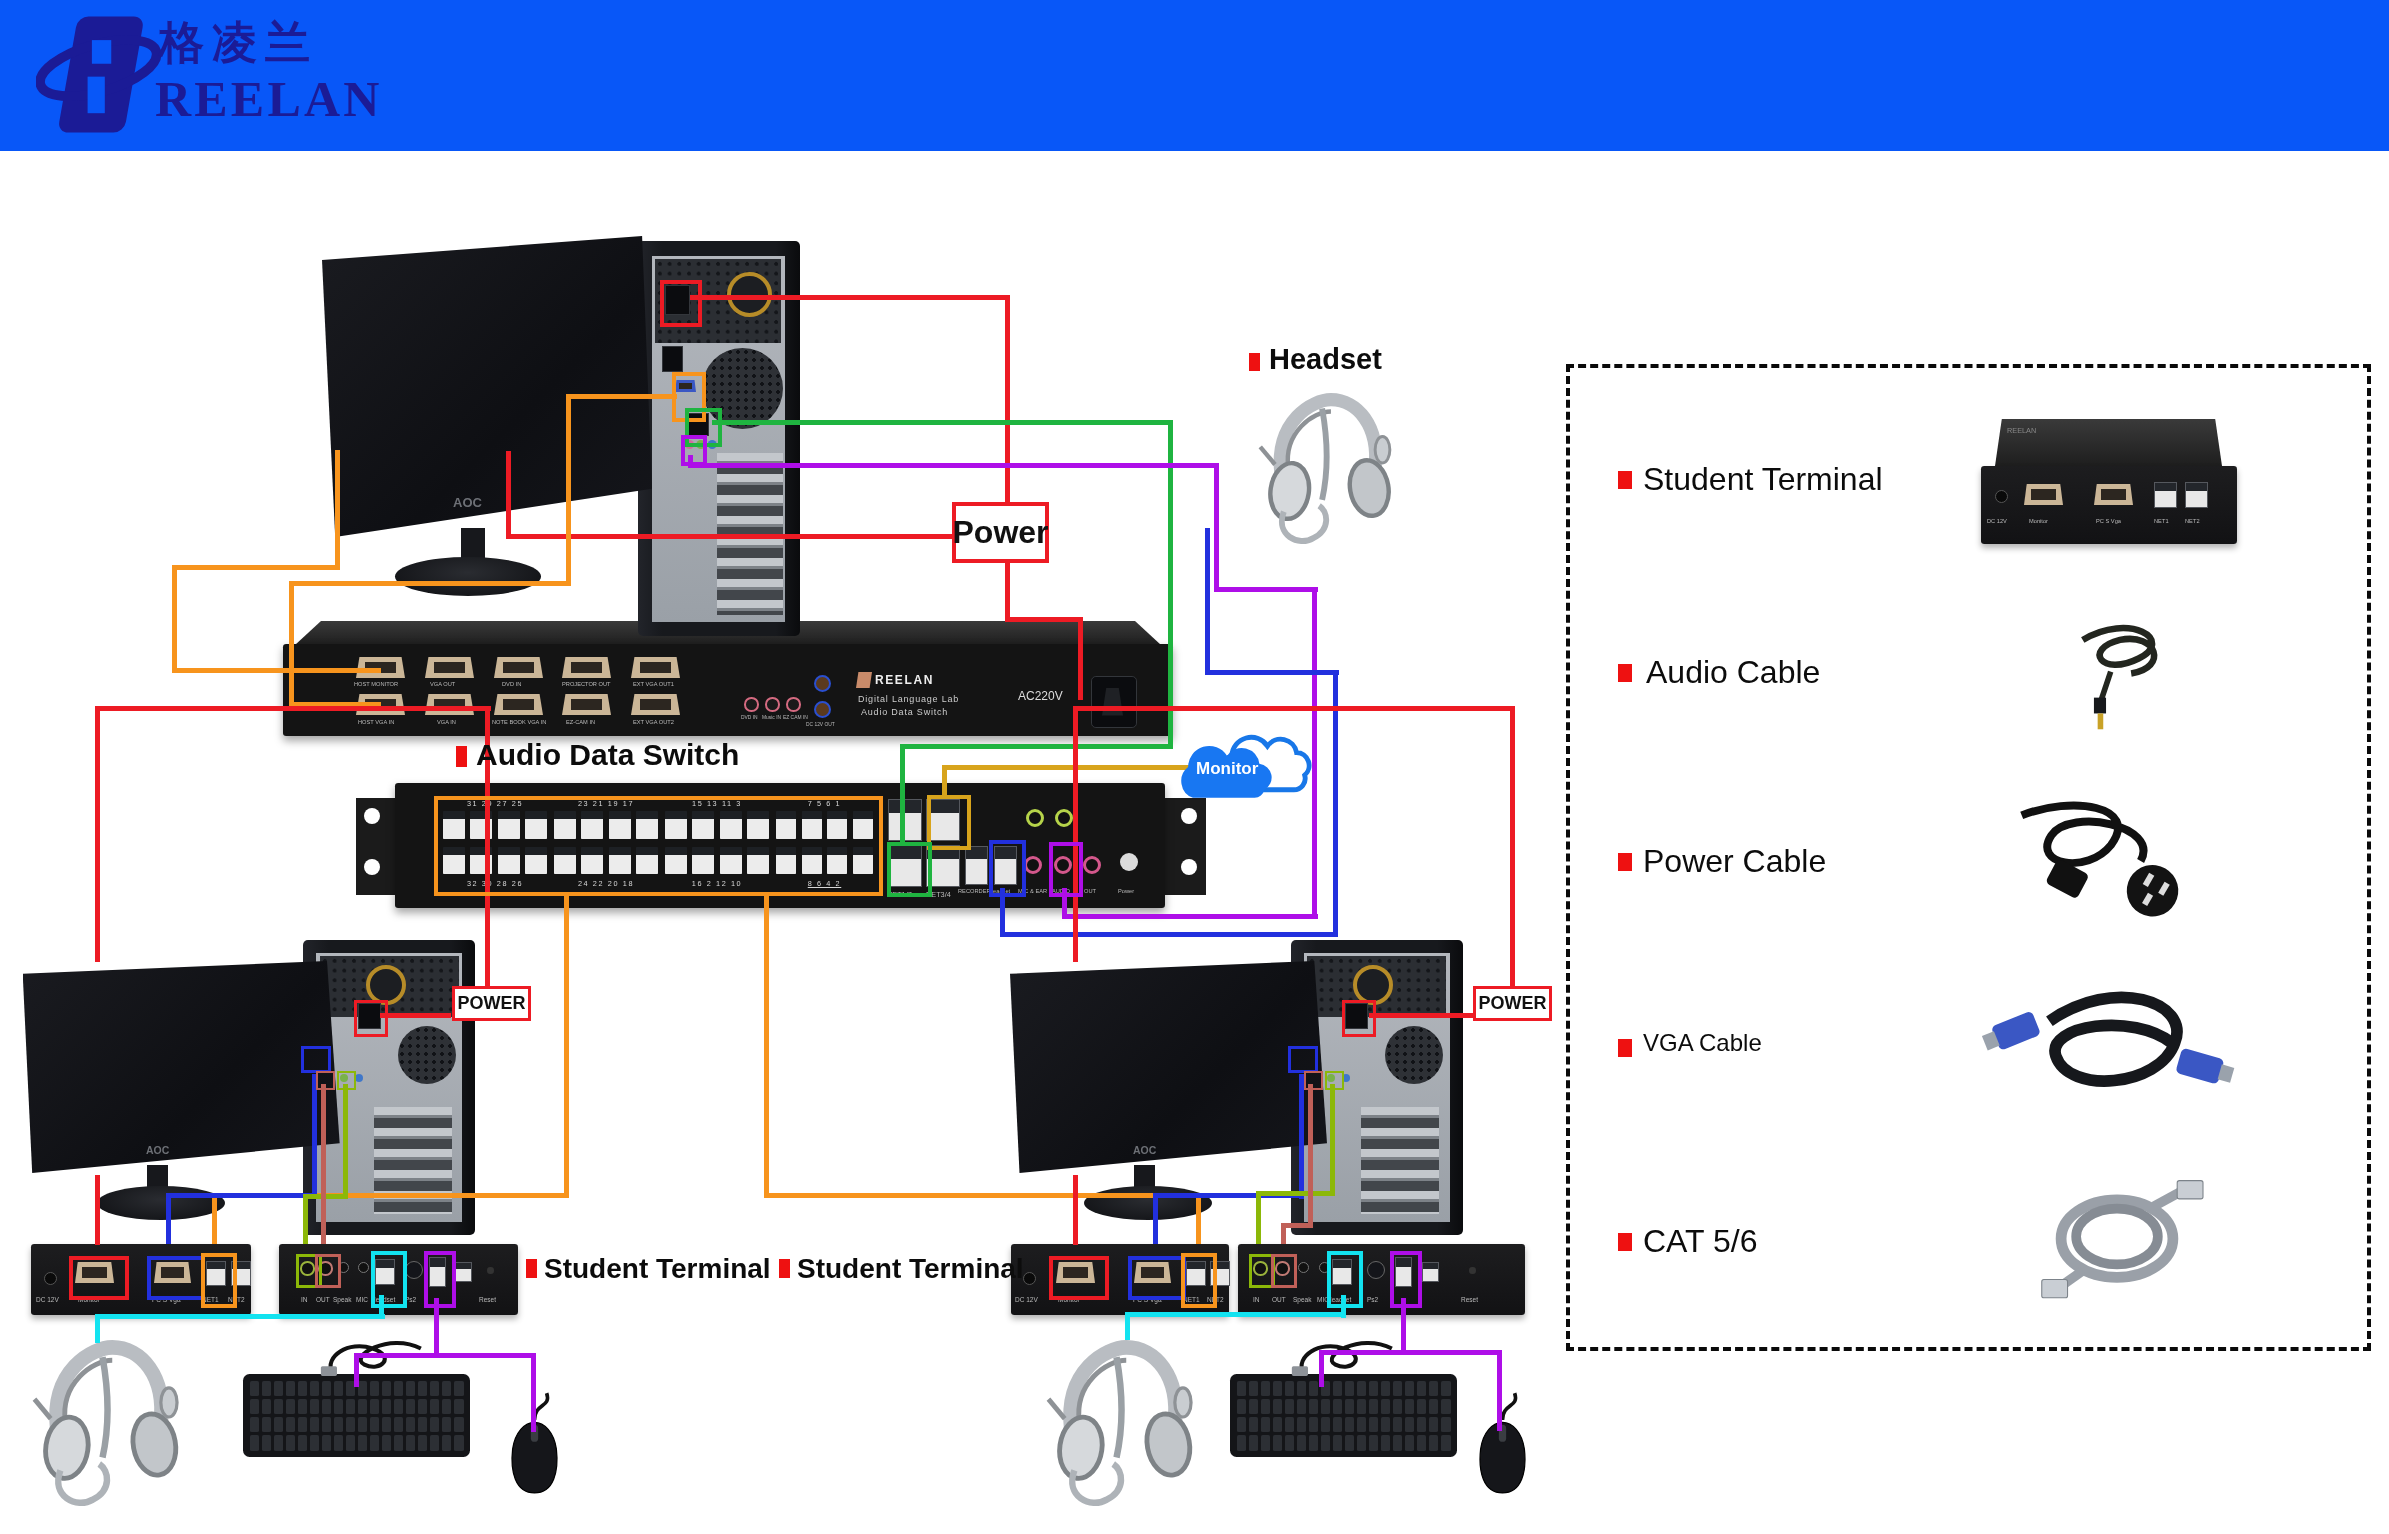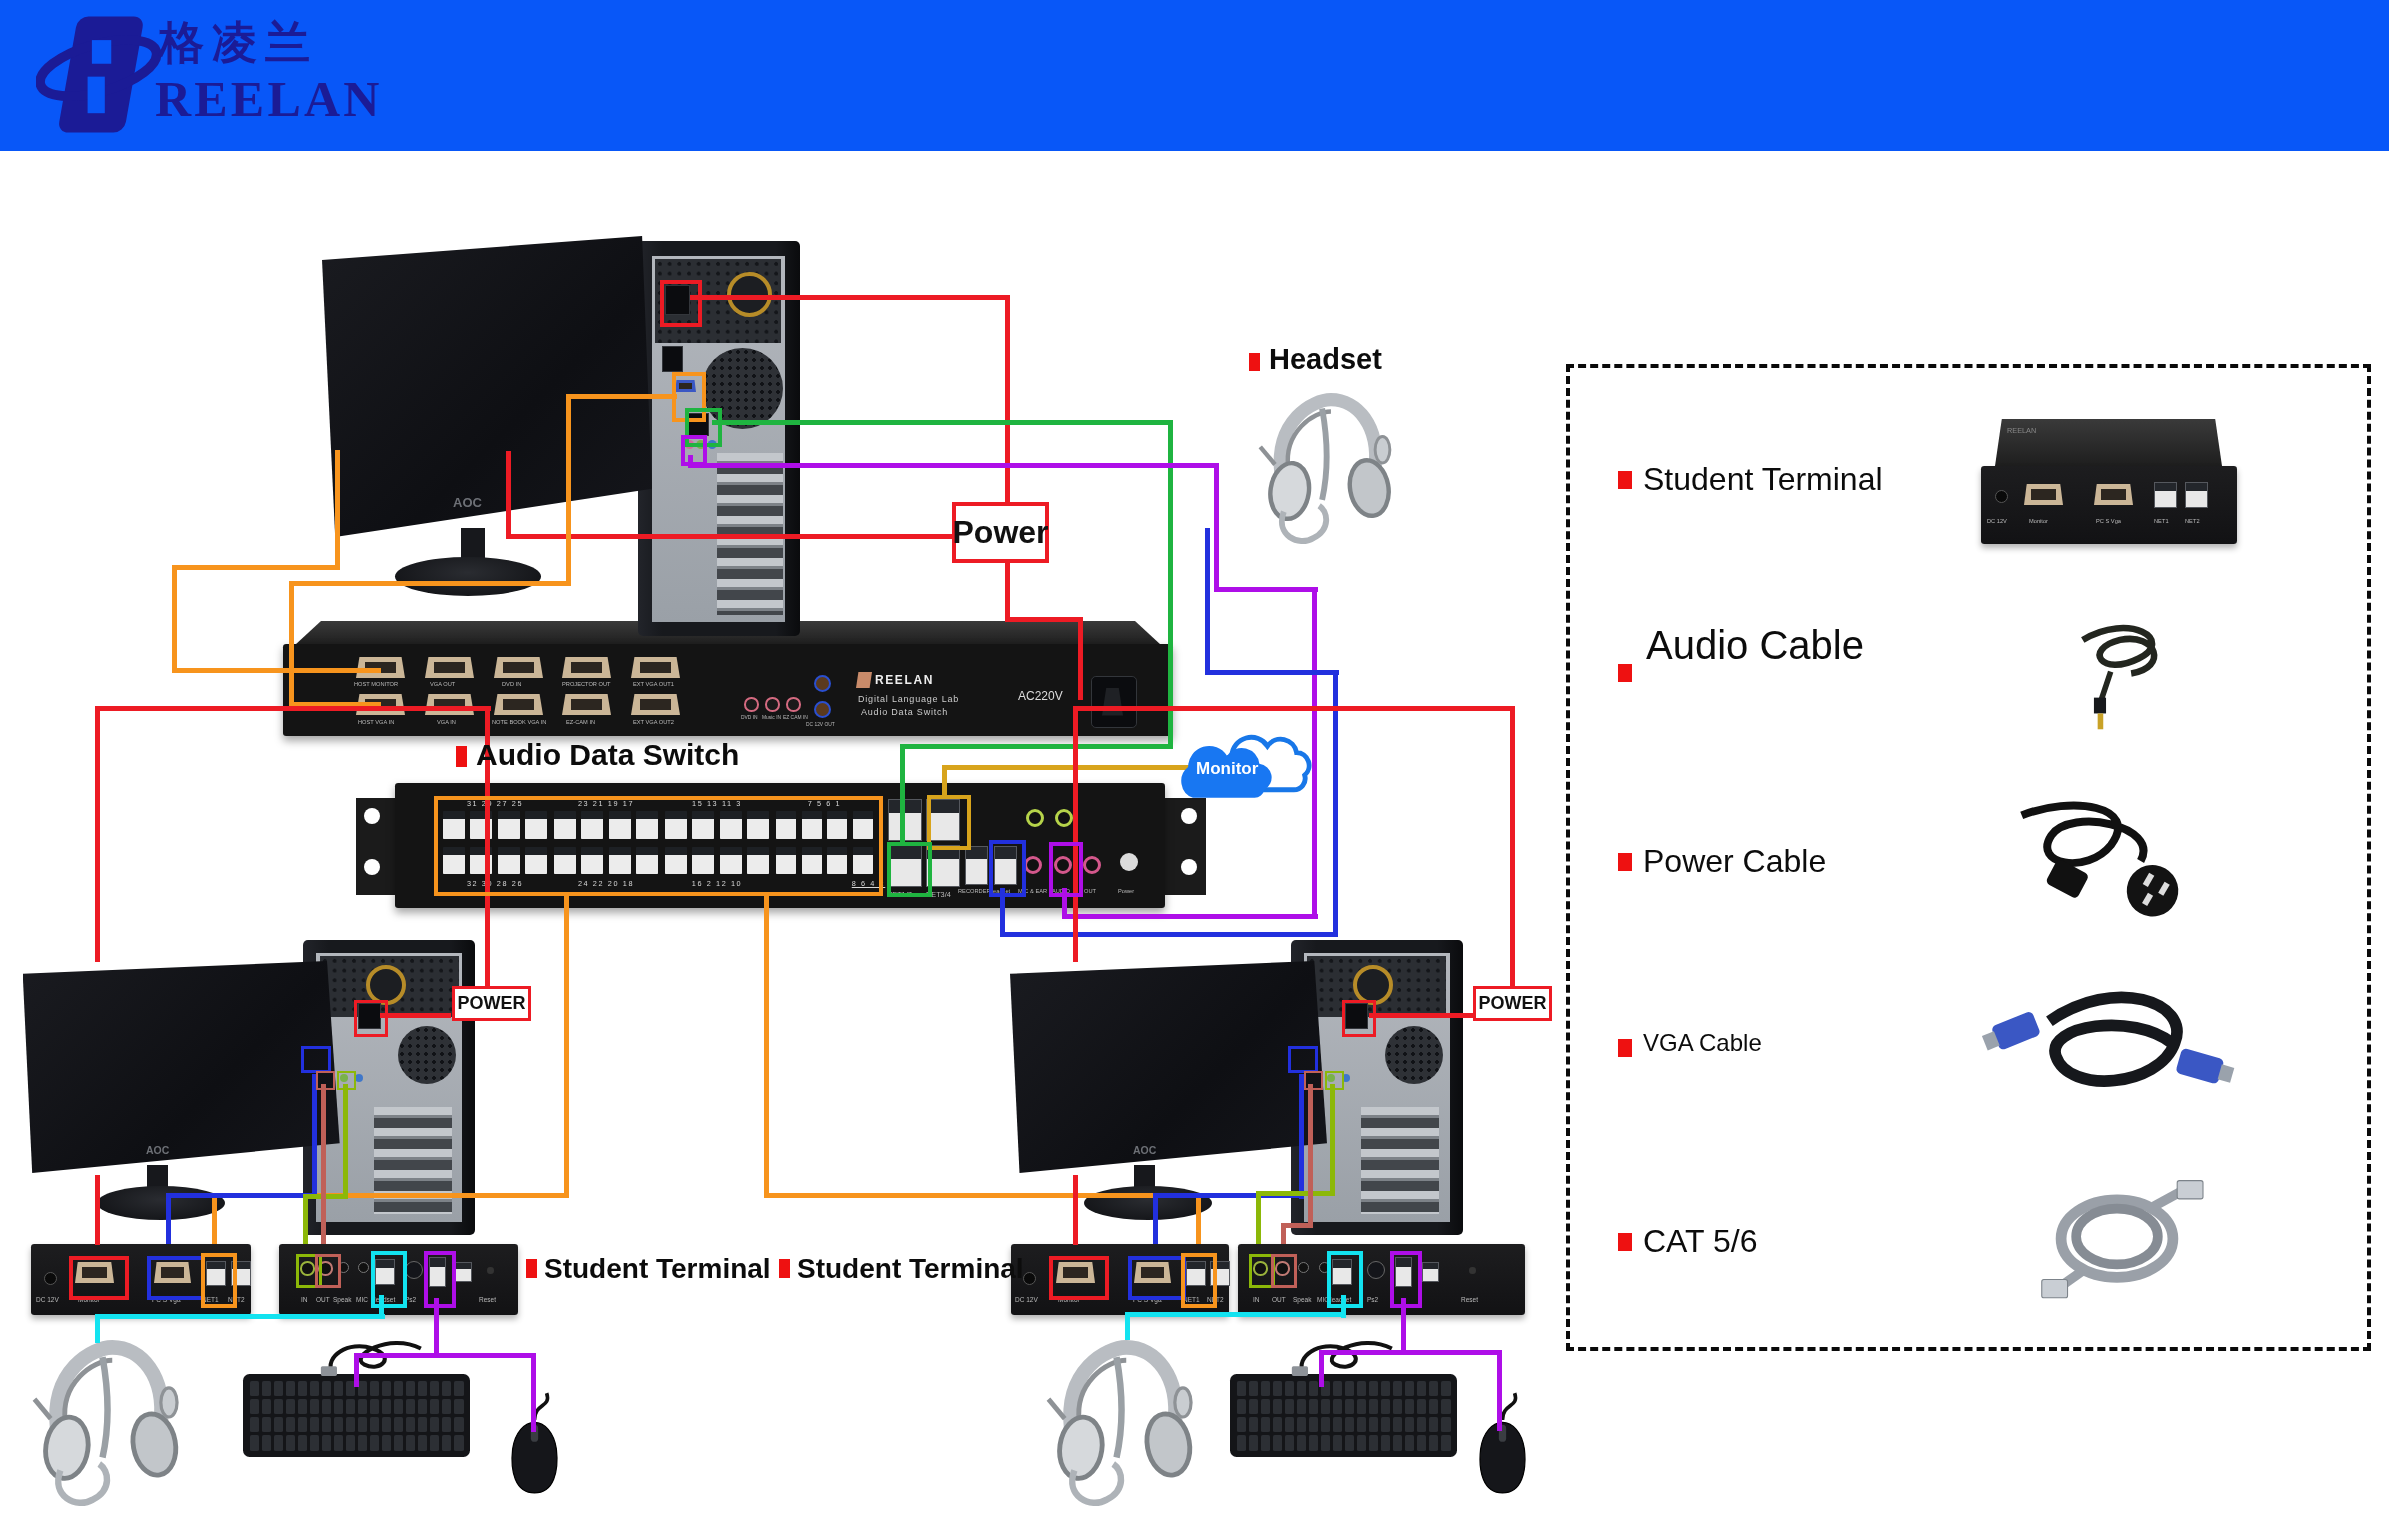--- a/index.html
+++ b/index.html
@@ -213,21 +213,21 @@
     <div></div>
     <div></div>
     <div></div>
     <div></div>
     <div></div>
     <div></div>
   </div>
 <div class="numrow" style="left:443px;top:879px;width:104px;">32  30  28  26</div>
 <div class="numrow" style="left:554px;top:879px;width:104px;">24  22  20  18</div>
 <div class="numrow" style="left:665px;top:879px;width:104px;">16  2  12  10</div>
-<div class="numrow" style="left:820px;top:879px;width:97px;text-decoration:underline;">8  6  4  2</div>
+<div class="numrow" style="left:776px;top:879px;width:97px;text-decoration:underline;">8  6  4  2</div>
 <div class="hl b-orange" style="left:434px;top:796px;width:441px;height:92px;border-width:4.9px;"></div>
 
 <div class="rj" style="left:888px;top:799px;width:32px;height:40px;"></div>
 <div class="rj" style="left:926px;top:799px;width:32px;height:40px;"></div>
 <div class="rj" style="left:888px;top:845px;width:32px;height:40px;"></div>
 <div class="rj" style="left:926px;top:845px;width:32px;height:40px;"></div>
 <div class="plabel" style="left:887px;top:890px;font-size:7.3px;">NET1/7</div>
 <div class="plabel" style="left:926px;top:890px;font-size:7.3px;">NET3/4</div>
 <div class="rj" style="left:965px;top:846px;width:21px;height:37px;"></div>
 <div class="plabel" style="left:958px;top:888px;font-size:5.7px;">RECORDER</div>
@@ -557,21 +557,21 @@
 <svg class="abs" style="left:1466px;top:1389px;width:73px;height:113px;z-index:44;" viewBox="0 0 60 90">
   <path d="M30 24 C30 10 44 14 40 2" stroke="#111" stroke-width="3" fill="none"></path>
   <path d="M30 84 C14 84 10 66 12 48 C14 34 22 26 30 26 C38 26 46 34 48 48 C50 66 46 84 30 84" fill="#15161a" stroke="#000"></path>
   <rect x="27" y="28" width="6" height="14" rx="3" fill="#3a3d42"></rect>
 </svg>
 
 <div class="legend"></div>
 <div class="bullet" style="left:1618px;top:471px;width:13.8px;height:18px;"></div>
 <div class="lbl" style="left:1643px;top:461px;font-size:32px;">Student Terminal</div>
 <div class="bullet" style="left:1618px;top:664px;width:13.8px;height:18px;"></div>
-<div class="lbl" style="left:1646px;top:623px;font-size:40px;">Audio Cable</div>
+<div class="lbl" style="left:1646px;top:654px;font-size:32px;">Audio Cable</div>
 <div class="bullet" style="left:1618px;top:853px;width:13.8px;height:18px;"></div>
 <div class="lbl" style="left:1643px;top:843px;font-size:32px;">Power Cable</div>
 <div class="bullet" style="left:1618px;top:1039px;width:13.8px;height:18px;"></div>
 <div class="lbl" style="left:1643px;top:1029px;font-size:24px;">VGA Cable</div>
 <div class="bullet" style="left:1618px;top:1233px;width:13.8px;height:18px;"></div>
 <div class="lbl" style="left:1643px;top:1223px;font-size:32px;">CAT 5/6</div>
 
 <div class="rack-top" style="left:1995px;top:419px;width:227px;height:47px;z-index:30;"></div>
 <div class="term" style="left:1981px;top:466px;width:256px;height:78px;"></div>
 <div class="plabel" style="left:2007px;top:426px;font-size:7.3px;color:#888;">REELAN</div>

